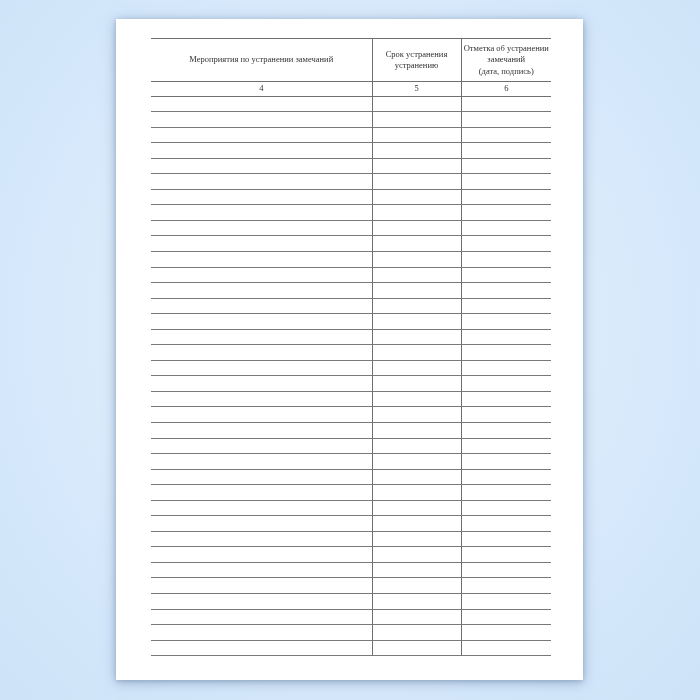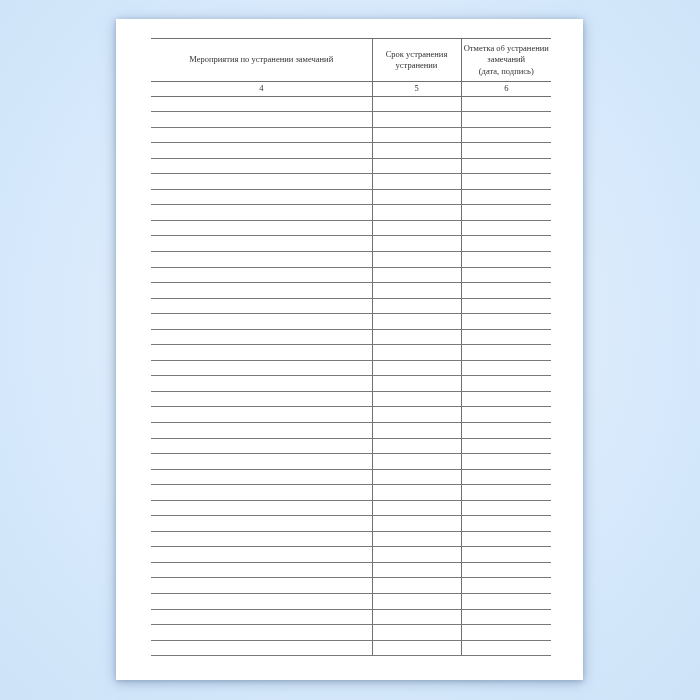--- a/index.html
+++ b/index.html
@@ -76,21 +76,21 @@
     <table class="remarks">
       <colgroup>
         <col style="width:221px">
         <col style="width:89px">
         <col style="width:90px">
       </colgroup>
       <thead>
         <tr class="header-row">
           <th>Мероприятия по устранении замечаний</th>
           <th>Срок устранения
-устранении</th>
+устранению</th>
           <th>Отметка об устранении
 замечаний
 (дата, подпись)</th>
         </tr>
         <tr class="numbers-row">
           <th>4</th>
           <th>5</th>
           <th>6</th>
         </tr>
       </thead>

